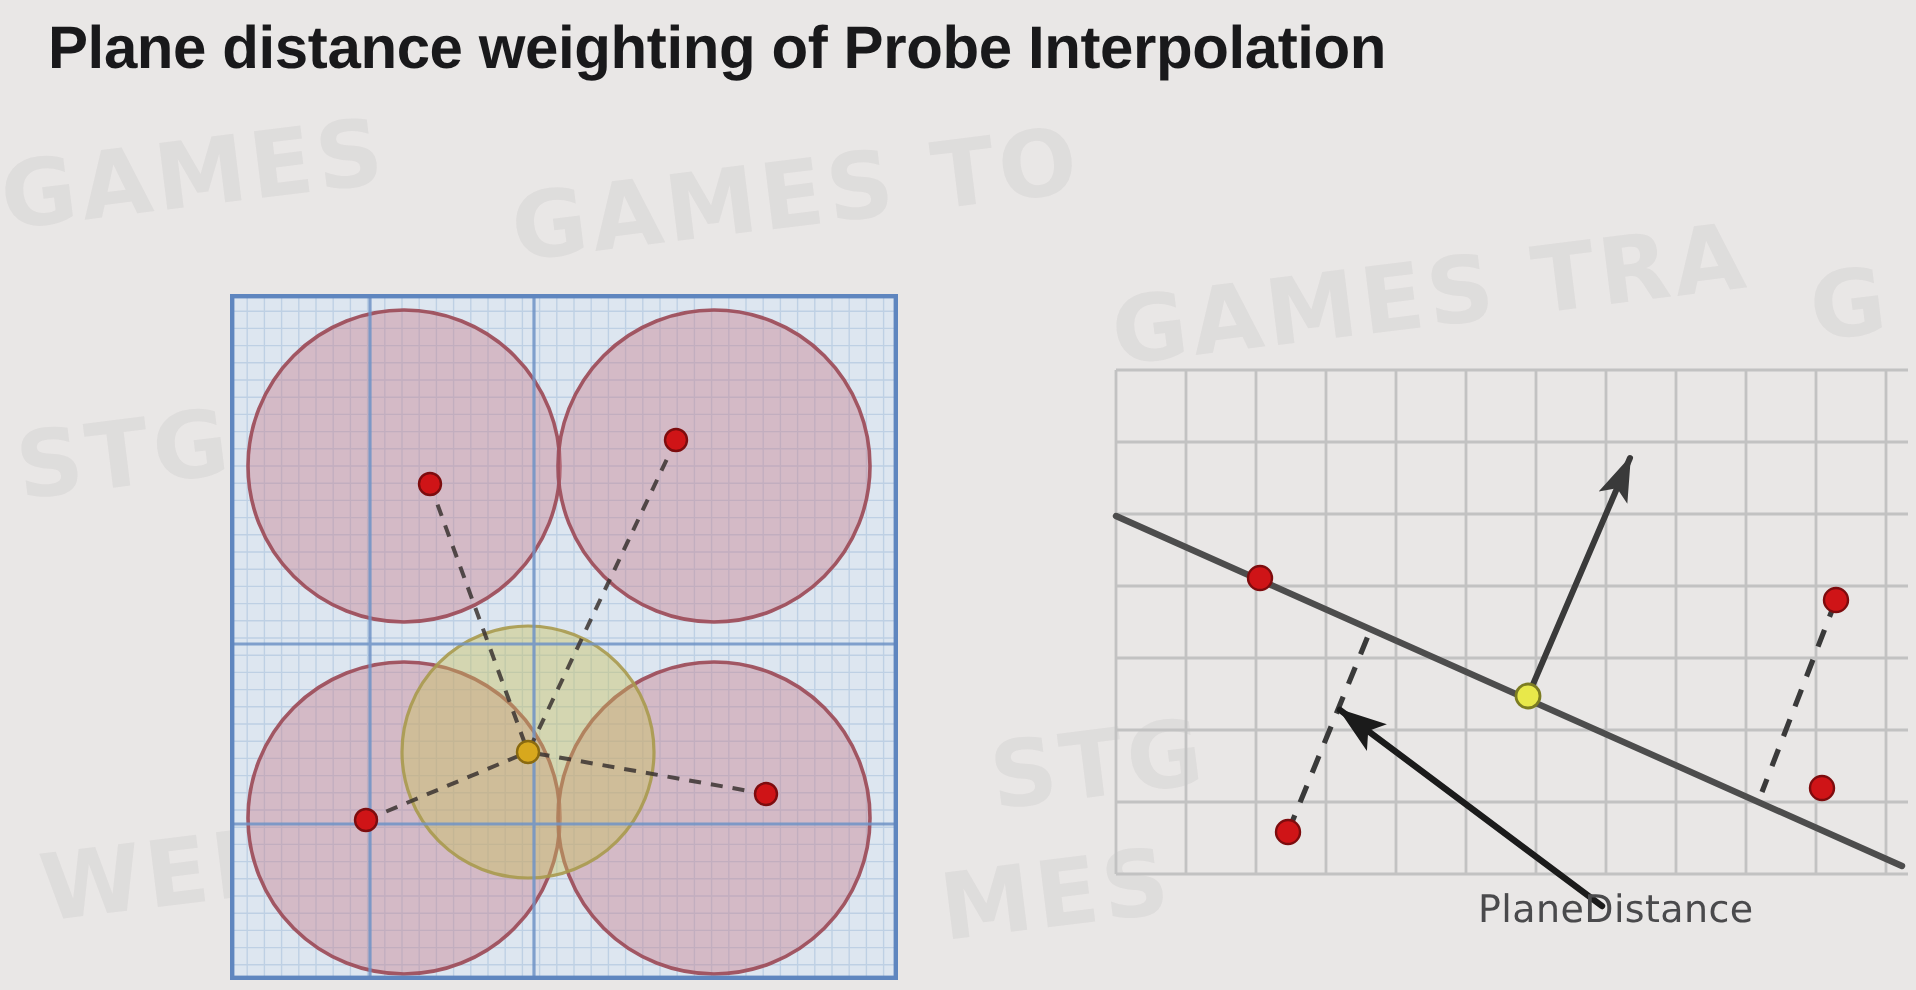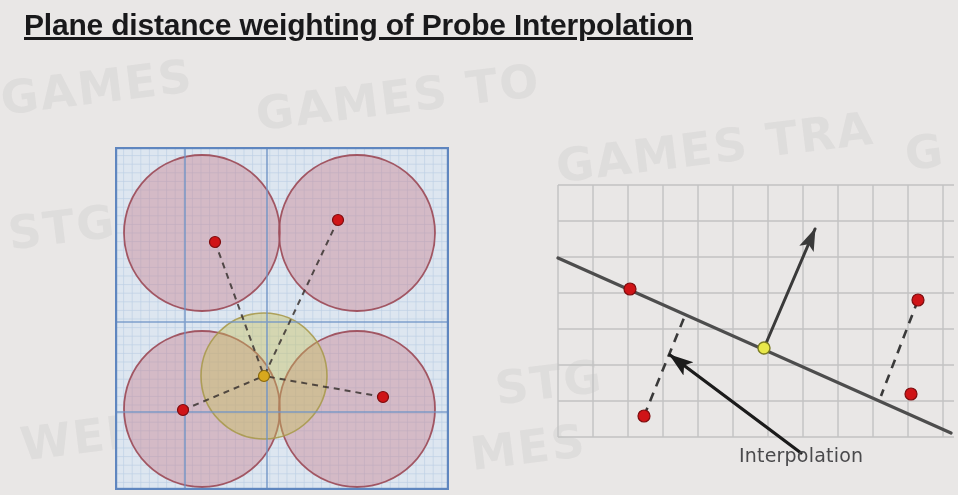--- a/index.html
+++ b/index.html
@@ -36,21 +36,20 @@
   #slide-title {
     position: absolute;
     left: 24px;
     top: 8px;
     font-size: 30px;
     font-weight: 700;
     color: #19191b;
     letter-spacing: -0.2px;
     font-family: "Liberation Sans", sans-serif;
     z-index: 5;
-    text-decoration: underline;
   }
 
   
   #probe-grid-panel {
     position: absolute;
     left: 115px;
     top: 147px;
     width: 334px;
     height: 343px;
     z-index: 3;
@@ -240,13 +239,13 @@
       <line x1="208" y1="165" x2="259" y2="46" stroke="#3a3a3a" stroke-width="3" marker-end="url(#ah-normal)" stroke-linecap="round"></line>
       <line x1="245" y1="270" x2="114" y2="172" stroke="#1b1b1b" stroke-width="3.2" marker-end="url(#ah-callout)" stroke-linecap="round"></line>
       <circle cx="74" cy="106" r="6" fill="#cf1417" stroke="#7d0c0e" stroke-width="1.2"></circle>
       <circle cx="88" cy="233" r="6" fill="#cf1417" stroke="#7d0c0e" stroke-width="1.2"></circle>
       <circle cx="362" cy="117" r="6" fill="#cf1417" stroke="#7d0c0e" stroke-width="1.2"></circle>
       <circle cx="355" cy="211" r="6" fill="#cf1417" stroke="#7d0c0e" stroke-width="1.2"></circle>
       <circle cx="208" cy="165" r="6" fill="#e8e84a" stroke="#7c7c22" stroke-width="1.4"></circle>
     </svg>
 </div>
 
-<div id="plane-distance-label">Interpolation</div>
+<div id="plane-distance-label">PlaneDistance</div>
 
 </body></html>

